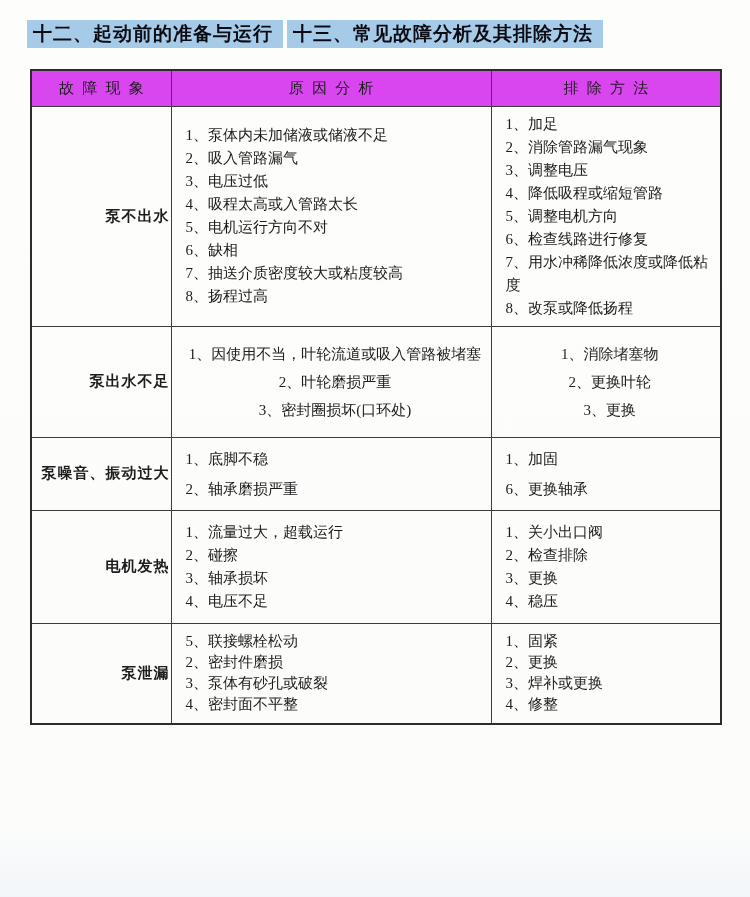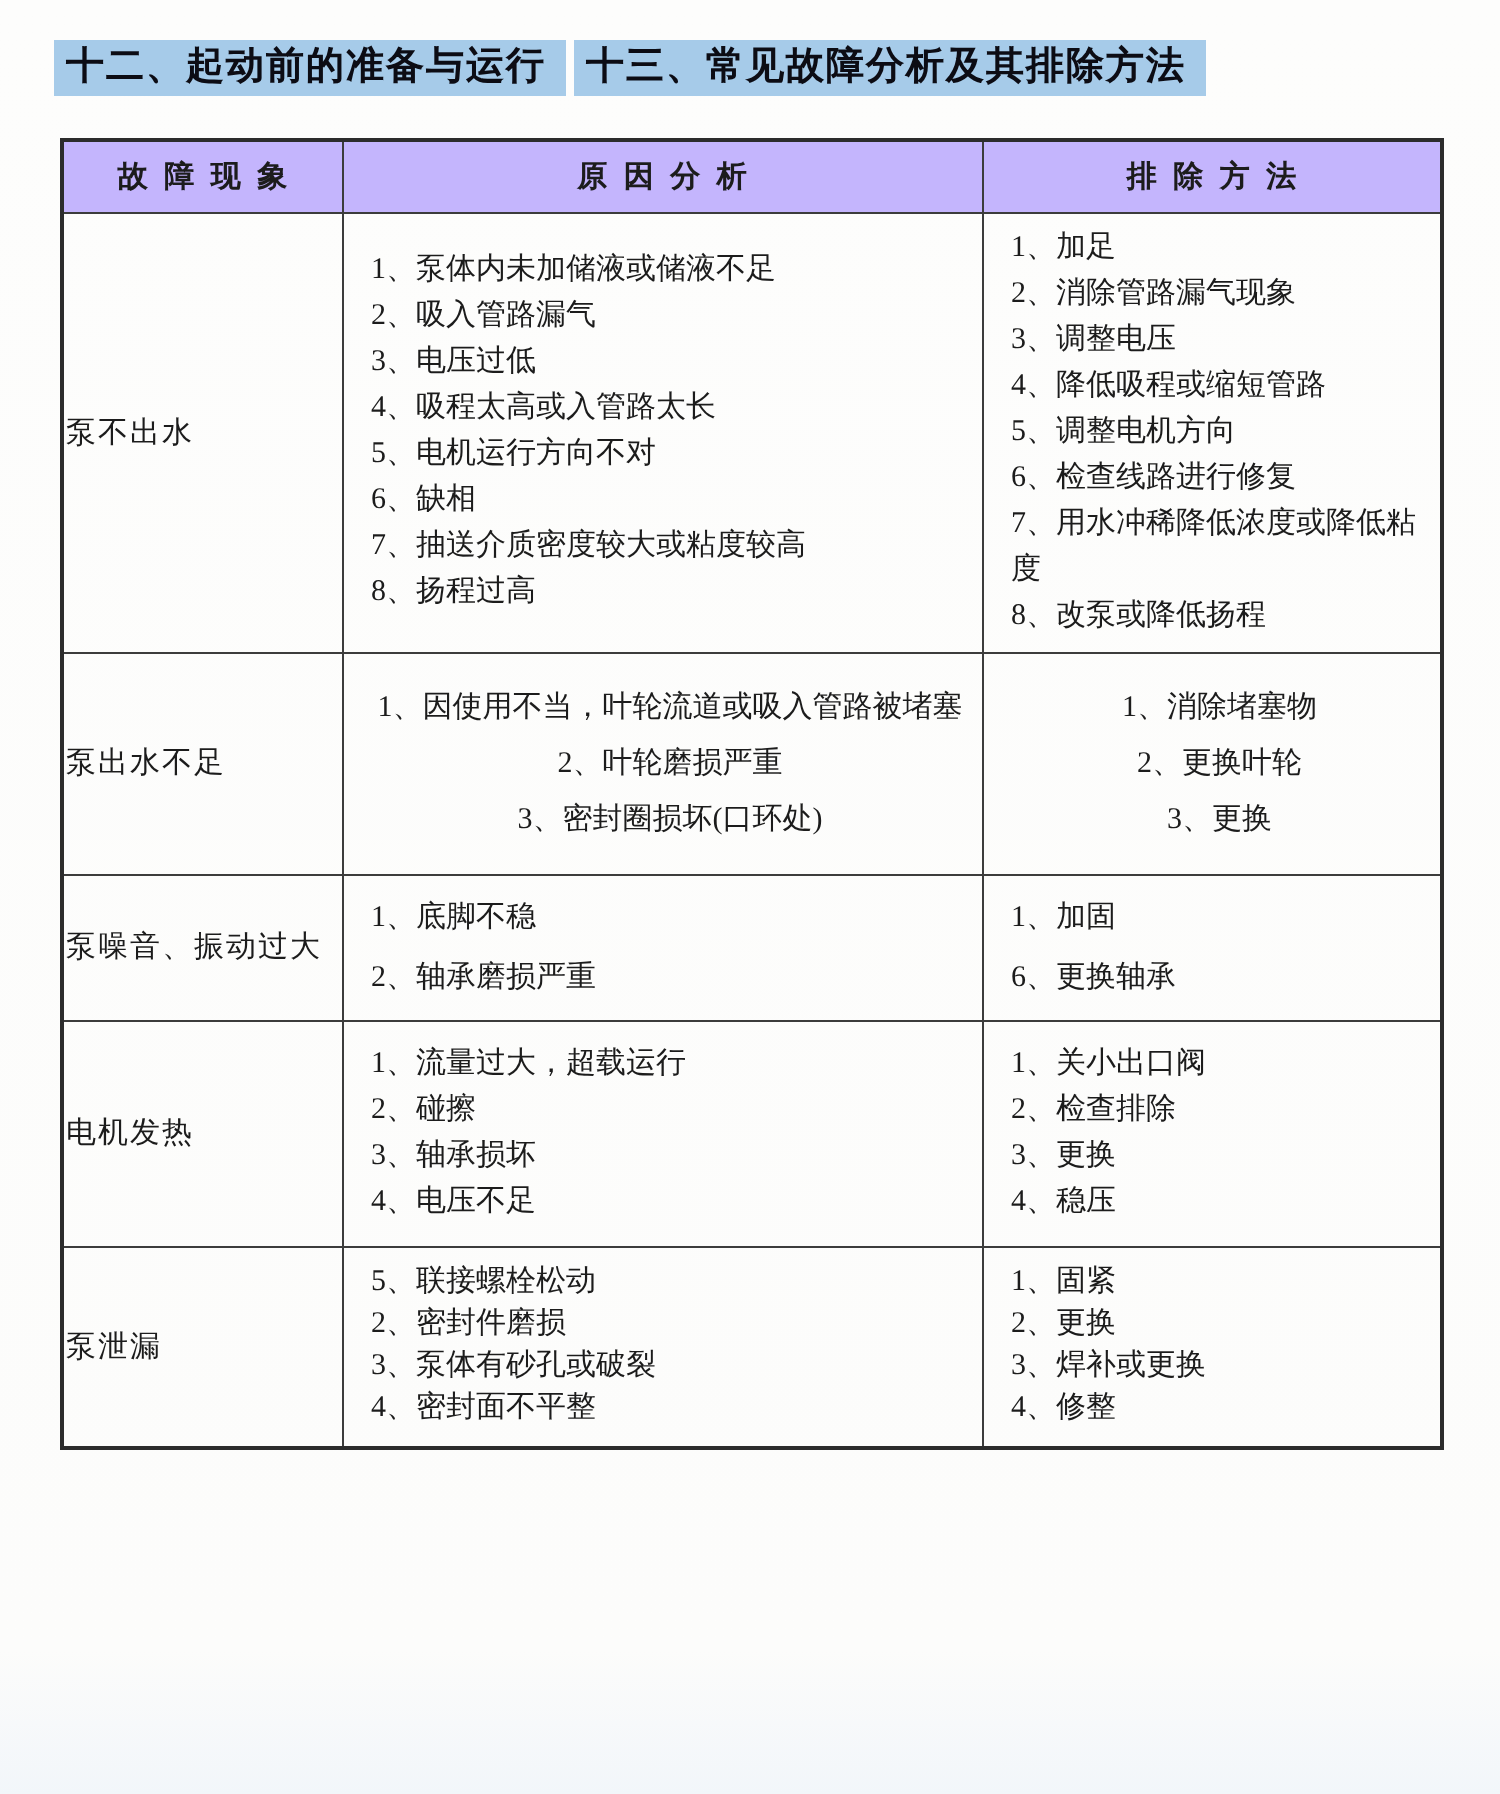--- a/index.html
+++ b/index.html
@@ -57,32 +57,32 @@
   }
   .fault-table col.c1 { width: 140px; }
   .fault-table col.c2 { width: 320px; }
   .fault-table col.c3 { width: 230px; }
   .fault-table th, .fault-table td {
     border: 1px solid var(--border-color);
     vertical-align: middle;
   }
   .fault-table thead tr { height: 36px; }
   .fault-table th {
-    font-weight: 700;
+    font-weight: 400;
     letter-spacing: 0.55em;
     text-indent: 0.55em;
     text-align: center;
-    background: #c4b5fd;
+    background: #d946ef;
   }
   tbody tr:nth-child(1) { height: 194px; }
   tbody tr:nth-child(2) { height: 111px; }
   tbody tr:nth-child(3) { height: 70px; }
   tbody tr:nth-child(4) { height: 113px; }
   tbody tr:nth-child(5) { height: 101px; }
-  .fault-cell { text-align: left; letter-spacing: 1px; }
+  .fault-cell { text-align: right; letter-spacing: 1px; font-weight: bold; }
   .cell-lines { padding: 6px 6px 6px 14px; }
   .cell-line { line-height: 23px; }
   tbody tr:nth-child(2) .cell-line { line-height: 28px; text-align: center; }
   tbody tr:nth-child(3) .cell-line { line-height: 30px; }
   tbody tr:nth-child(5) .cell-line { line-height: 21px; }
 </style>
 </head>
 <body>
 
 <div class="page">

